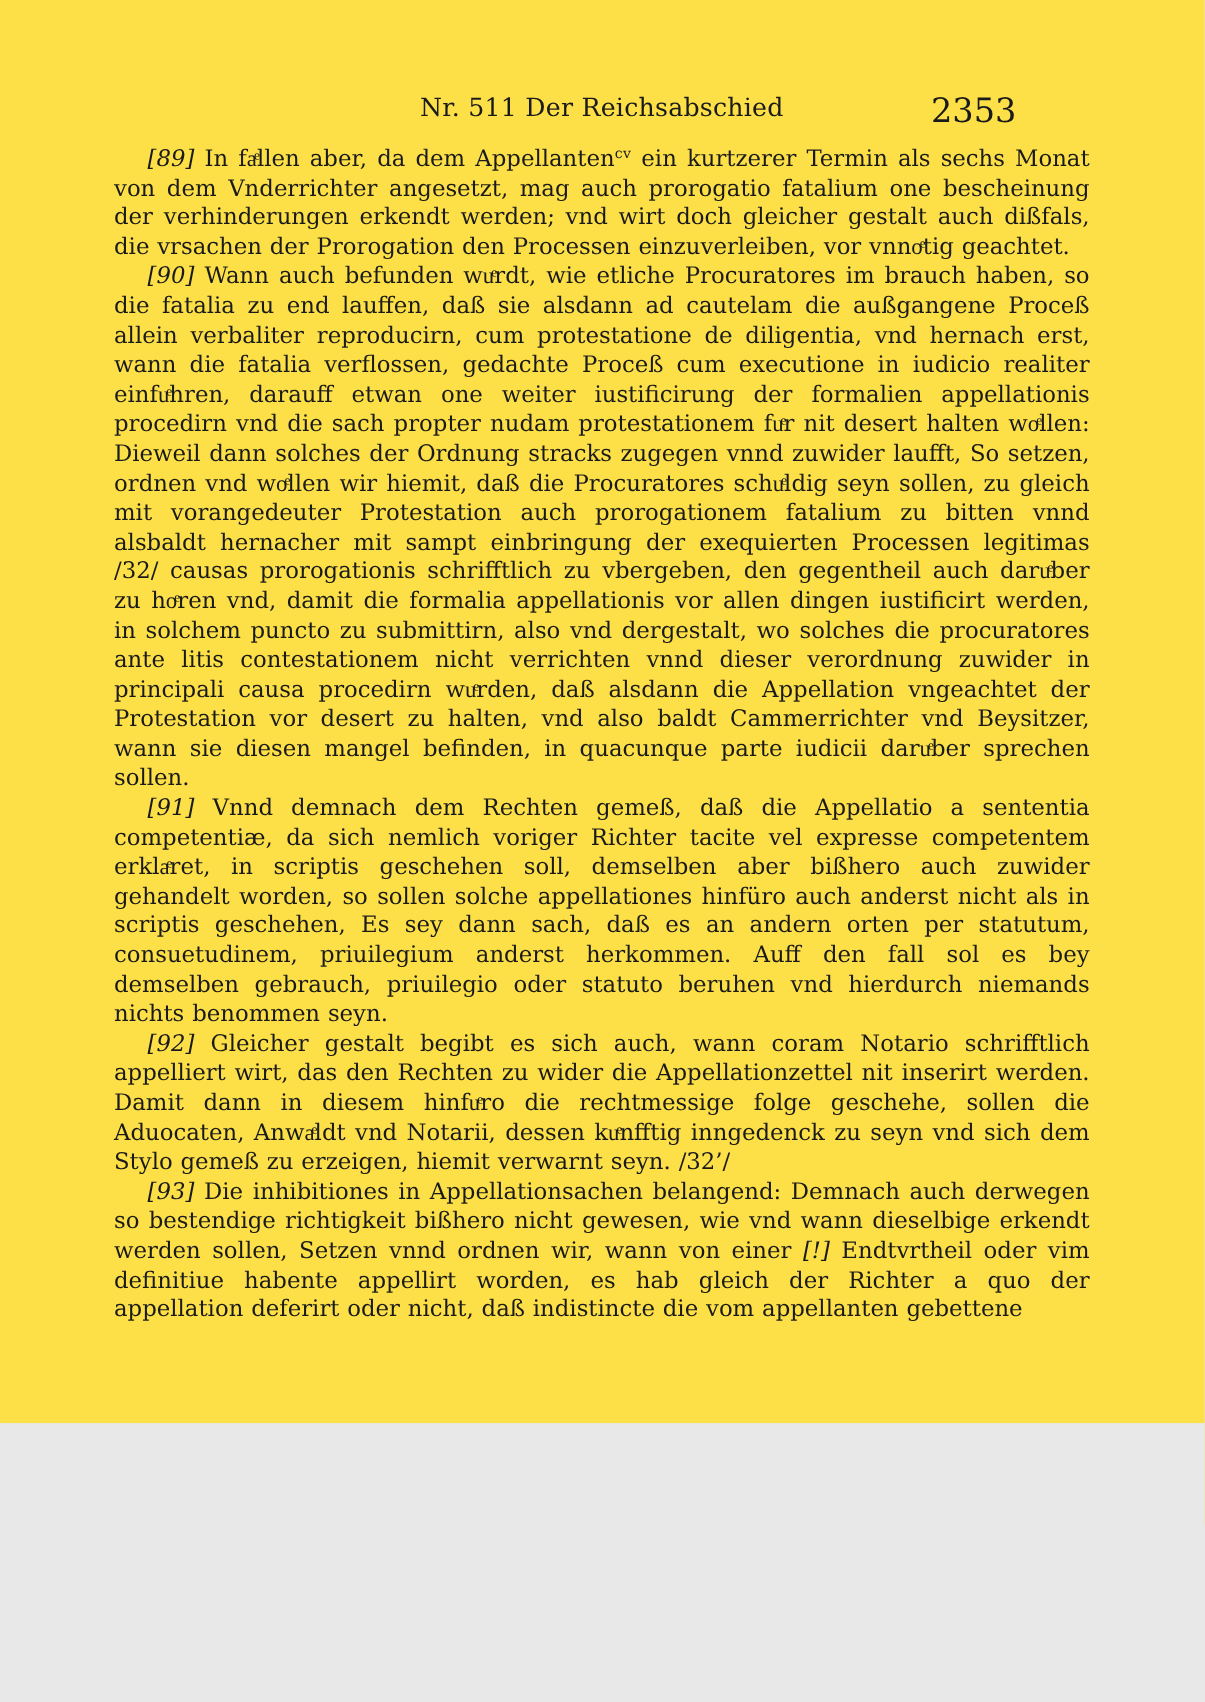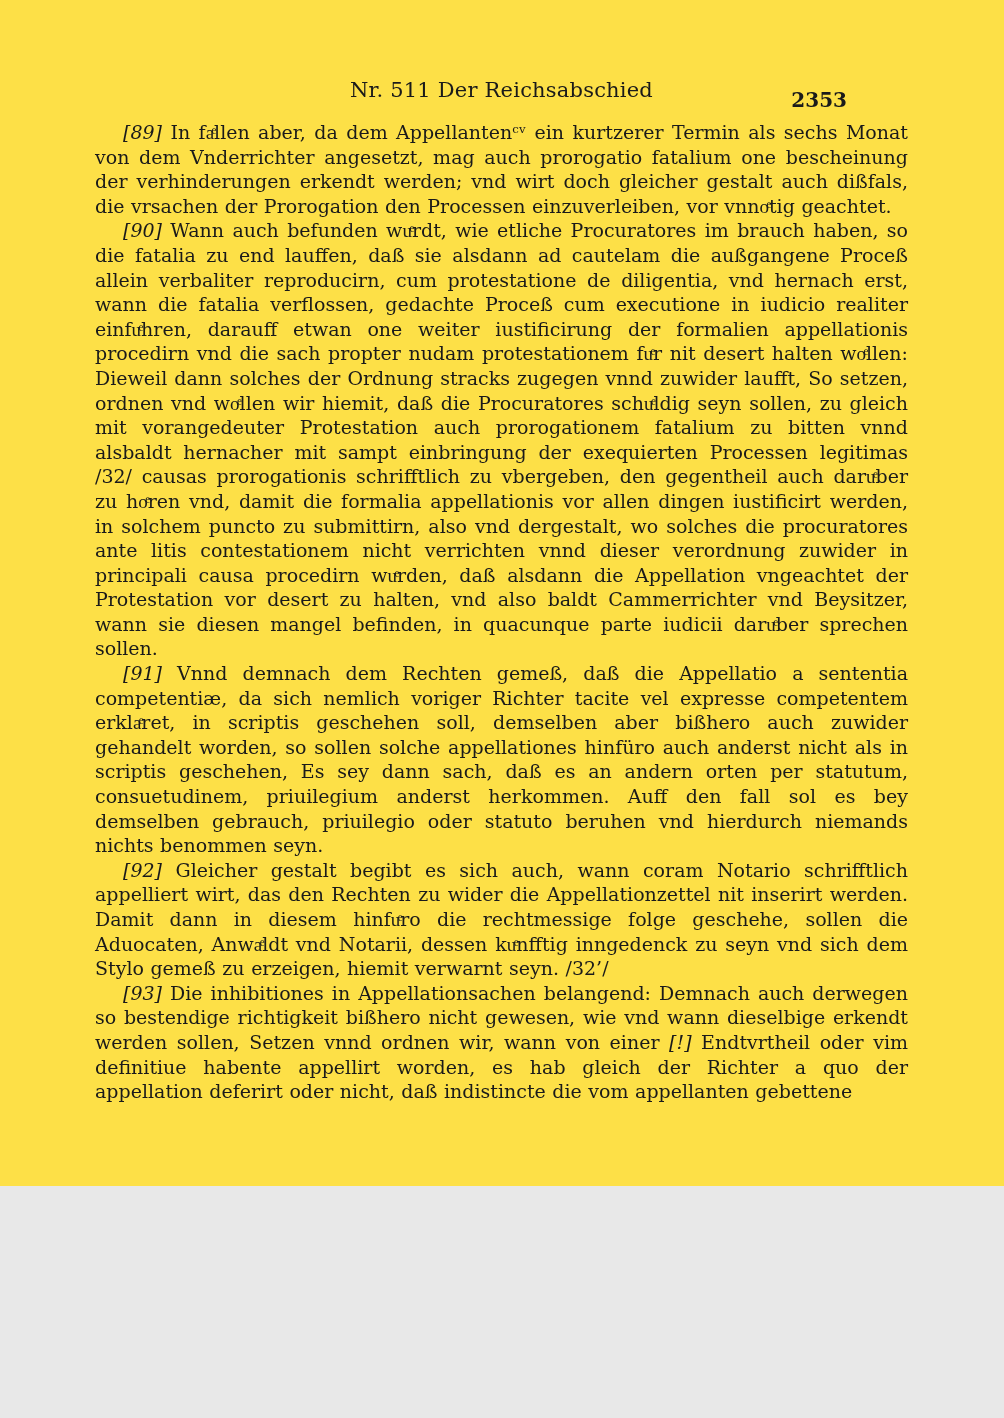--- a/index.html
+++ b/index.html
@@ -33,24 +33,23 @@
     left: 0;
     right: 0;
     top: 6px;
     text-align: center;
     font-size: 21px;
     letter-spacing: 0.2px;
   }
   .page-number {
     position: absolute;
     right: 61px;
-    top: 16px;
-    font-size: 20px;
+    top: 4px;
+    font-size: 28px;
     font-variant-numeric: oldstyle-nums;
-    font-weight: bold;
   }
   .body-text p.para {
     margin: 0;
     text-align: justify;
     text-indent: 28px;
     font-size: 19px;
     line-height: 24.6px;
     word-spacing: 0.5px;
   }
   .para-num {

